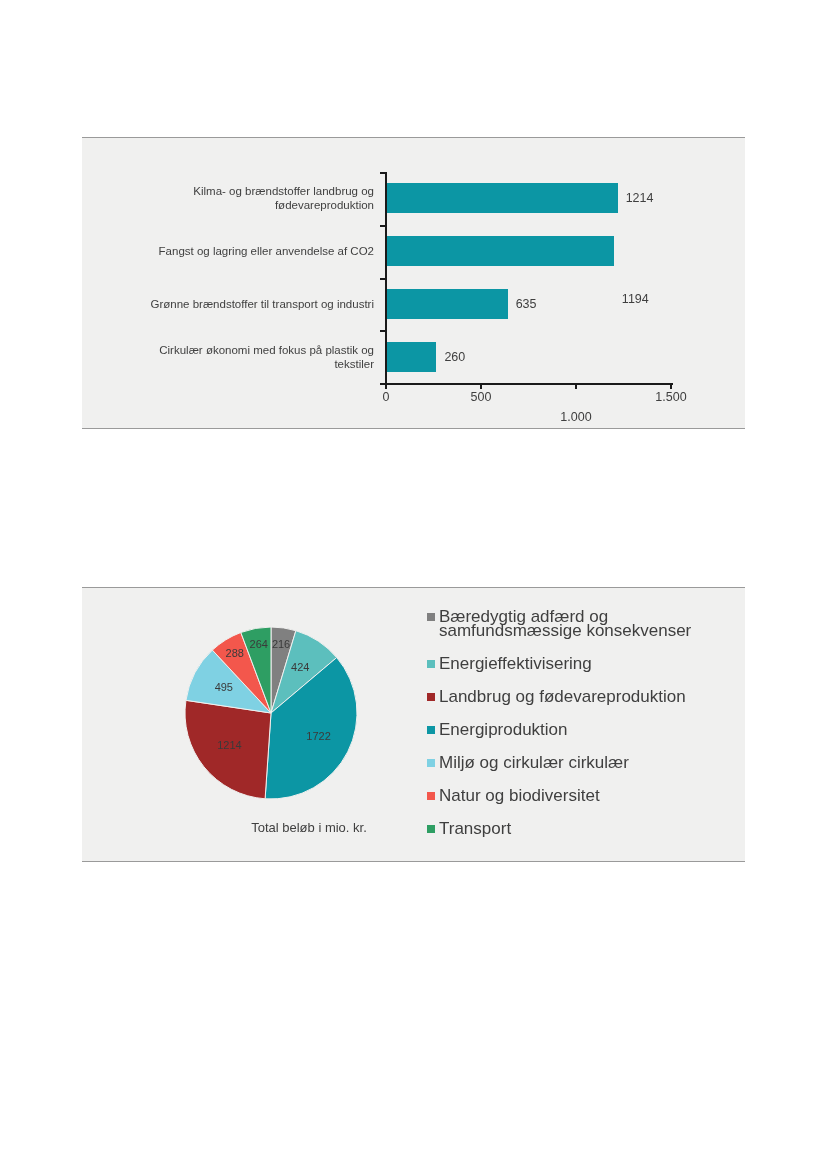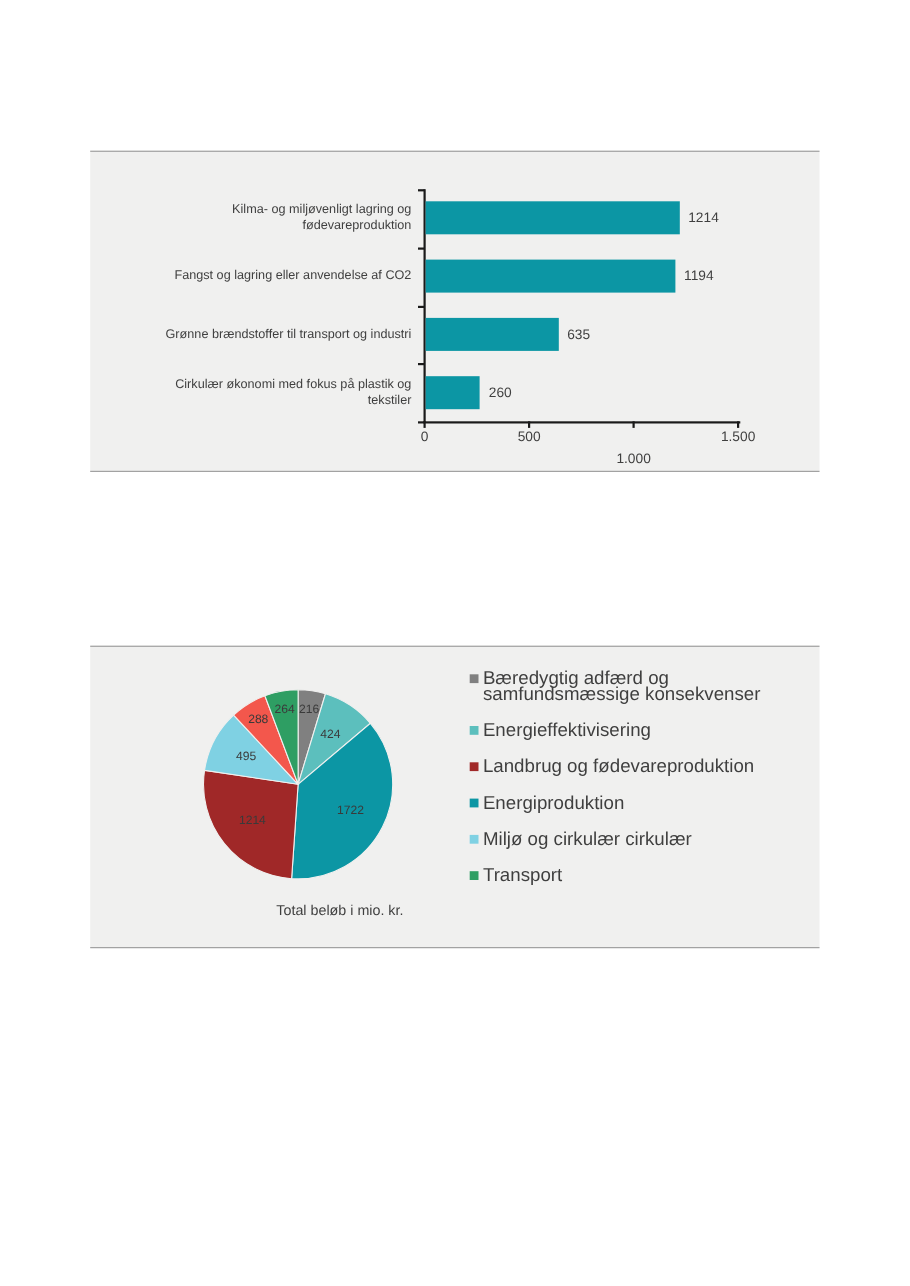--- a/index.html
+++ b/index.html
@@ -190,28 +190,28 @@
       </div>
     <div id="bar-x-ticks">
         <div class="x-tick" style="left: 303px;"></div>
         <div class="x-tick" style="left: 398px;"></div>
         <div class="x-tick" style="left: 493px;"></div>
         <div class="x-tick" style="left: 588px;"></div>
       </div>
 
     <div class="bar-rows" id="bar-rows">
         <div class="bar-row" style="top: 0px; height: 52.75px;">
-          <div class="bar-label">Kilma- og miljøvenligt lagring og fødevareproduktion</div>
+          <div class="bar-label">Kilma- og brændstoffer landbrug og fødevareproduktion</div>
           <div class="bar-rect" style="width: 230.66px; background: rgb(12, 150, 164);"></div>
           <div class="bar-value" style="left: 543.66px;">1214</div>
         </div>
         <div class="bar-row" style="top: 52.75px; height: 52.75px;">
           <div class="bar-label">Fangst og lagring eller anvendelse af CO2</div>
           <div class="bar-rect" style="width: 226.86px; background: rgb(12, 150, 164);"></div>
-          <div class="bar-value" style="left: 539.86px;">1194</div>
+          <div class="bar-value" style="left: 539.86px; margin-top: 48px;">1194</div>
         </div>
         <div class="bar-row" style="top: 105.5px; height: 52.75px;">
           <div class="bar-label">Grønne brændstoffer til transport og industri</div>
           <div class="bar-rect" style="width: 120.65px; background: rgb(12, 150, 164);"></div>
           <div class="bar-value" style="left: 433.65px;">635</div>
         </div>
         <div class="bar-row" style="top: 158.25px; height: 52.75px;">
           <div class="bar-label">Cirkulær økonomi med fokus på plastik og tekstiler</div>
           <div class="bar-rect" style="width: 49.4px; background: rgb(12, 150, 164);"></div>
           <div class="bar-value" style="left: 362.4px;">260</div>
@@ -263,17 +263,21 @@
       </div>
       <div class="legend-item">
         <span class="legend-swatch" style="background: rgb(12, 150, 164);"></span>
         <span class="legend-text">Energiproduktion</span>
       </div>
       <div class="legend-item">
         <span class="legend-swatch" style="background: rgb(127, 209, 227);"></span>
         <span class="legend-text">Miljø og cirkulær cirkulær</span>
       </div>
       <div class="legend-item">
+        <span class="legend-swatch" style="background: rgb(243, 87, 76);"></span>
+        <span class="legend-text">Natur og biodiversitet</span>
+      </div>
+      <div class="legend-item">
         <span class="legend-swatch" style="background: rgb(46, 158, 99);"></span>
         <span class="legend-text">Transport</span>
       </div>
     </div>
 </div>
 
 </body></html>

